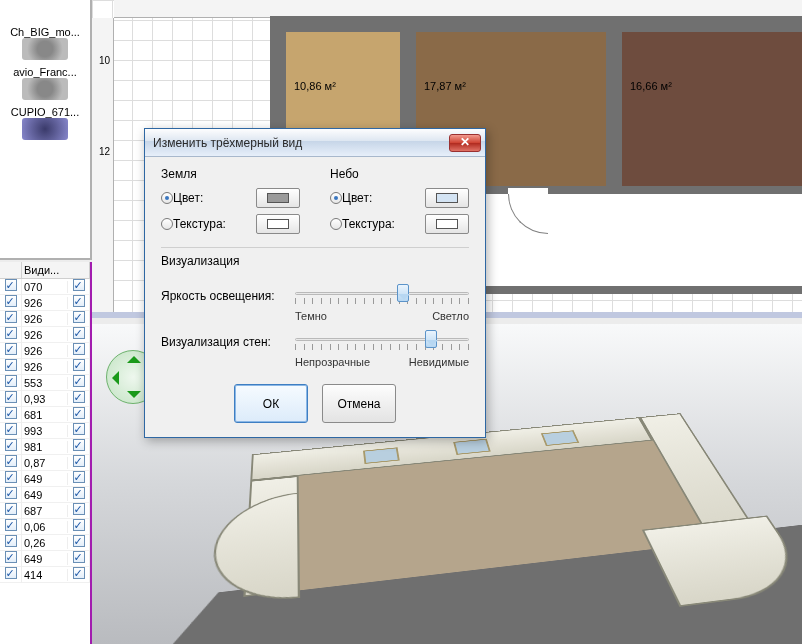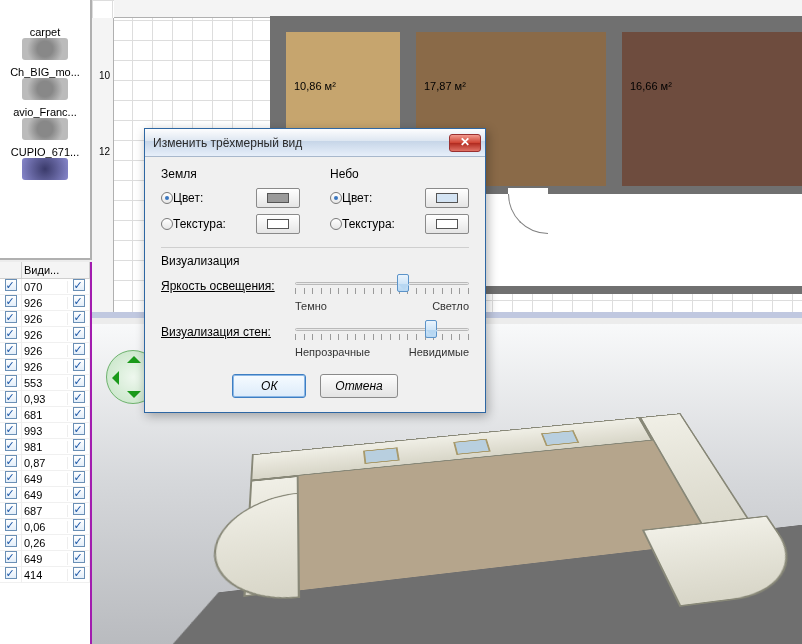--- a/index.html
+++ b/index.html
@@ -159,24 +159,24 @@
   .swatch-btn{
     width:44px;height:20px;border:1px solid #8a8a8a;border-radius:2px;
     background:linear-gradient(#fff,#e5e5e5);
     display:flex;align-items:center;justify-content:center;cursor:pointer;
   }
   .swatch-inner{width:22px;height:10px;border:1px solid #555;}
   .swatch-inner.gray{background:#9a9a9a;}
   .swatch-inner.sky{background:#d4e4f4;}
   .swatch-inner.empty{background:#fff;}
   .sep{height:1px;background:#cfcfcf;margin:8px 0 6px;}
-  .section-title{margin-bottom:6px;}
+  .section-title{margin-bottom:16px;}
 
   .slider-row{display:flex;align-items:center;gap:10px;margin:6px 0 2px;}
-  .slider-row .sl-label{width:124px;text-align:left;text-decoration:underline;}
+  .slider-row .sl-label{width:124px;text-align:left;}
   .slider{
     position:relative;flex:1;height:24px;
   }
   .slider .track{position:absolute;left:0;right:0;top:8px;height:3px;background:#e9e9e9;border:1px solid #b9b9b9;border-radius:2px;}
   .slider .ticks{position:absolute;left:0;right:0;top:14px;height:8px;display:flex;justify-content:space-between;}
   .slider .ticks i{width:1px;height:6px;background:#9a9a9a;display:block;}
   .slider .thumb{
     position:absolute;top:0;width:12px;height:18px;
     background:linear-gradient(#eaf4fd,#b7d7f2);
     border:1px solid #5b93c9;border-radius:2px;
@@ -184,41 +184,37 @@
     cursor:pointer;
   }
   .slider .thumb::after{
     content:"";position:absolute;left:0;bottom:-5px;width:0;height:0;
     border:6px solid transparent;border-top-color:#b7d7f2;
   }
   .slider-labels{display:flex;justify-content:space-between;font-size:11px;margin:0 0 0 134px;color:#333;}
 
   .btn-row{display:flex;justify-content:center;gap:14px;margin-top:16px;}
   .btn{
-    min-width:74px;height:24px;padding:0 14px;
+    min-width:74px;height:39px;padding:0 14px;
     border:1px solid #8a8a8a;border-radius:3px;
     background:linear-gradient(#fdfdfd,#e3e3e3);
     cursor:pointer;font-size:12px;
-    display:flex;align-items:center;justify-content:center;font-style:italic;
+    display:flex;align-items:center;justify-content:center;
   }
   .btn.primary{
     border:1px solid #3e7ec2;
     box-shadow:0 0 0 1px #8ab7e6 inset;
     background:linear-gradient(#f6fbff,#dcebfa);
   }
 </style>
 </head>
 <body>
 
 <div class="sidebar">
   <div class="furniture-item">
-    <span>carpet</span>
-    <span class="furniture-thumb"></span>
-  </div>
-  <div class="furniture-item">
     <span>Ch_BIG_mo...</span>
     <span class="furniture-thumb"></span>
   </div>
   <div class="furniture-item">
     <span>avio_Franc...</span>
     <span class="furniture-thumb"></span>
   </div>
   <div class="furniture-item">
     <span>CUPIO_671...</span>
     <span class="furniture-thumb" style="background:radial-gradient(circle,#3a3a6a,#8888cc)"></span>
@@ -325,21 +321,21 @@
         <span class="cb"><span class="cbmark on"></span></span>
         <span class="val">414</span>
         <span class="cb"><span class="cbmark on"></span></span>
       </div>
     </div>
 </div>
 
 <div class="plan2d">
   <div class="ruler-h"></div>
   <div class="ruler-v">
-    <span style="top:52px">10</span>
+    <span style="top:37px">10</span>
     <span style="top:128px">12</span>
   </div>
   <div class="house">
     <div class="room r1">
       <span class="area">10,86 м²</span>
     </div>
     <div class="room r2">
       <span class="area">17,87 м²</span>
     </div>
     <div class="room r3">

